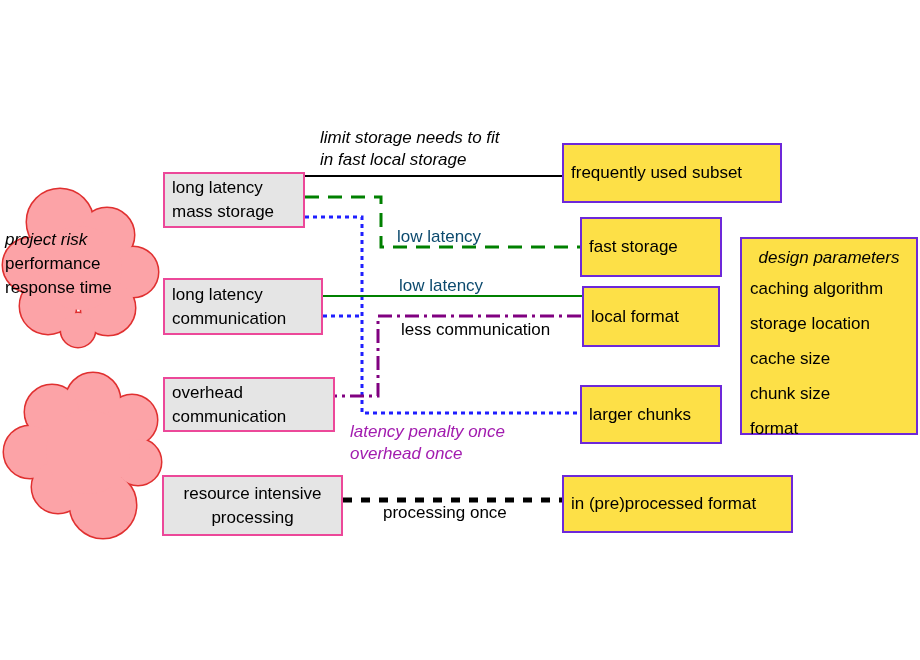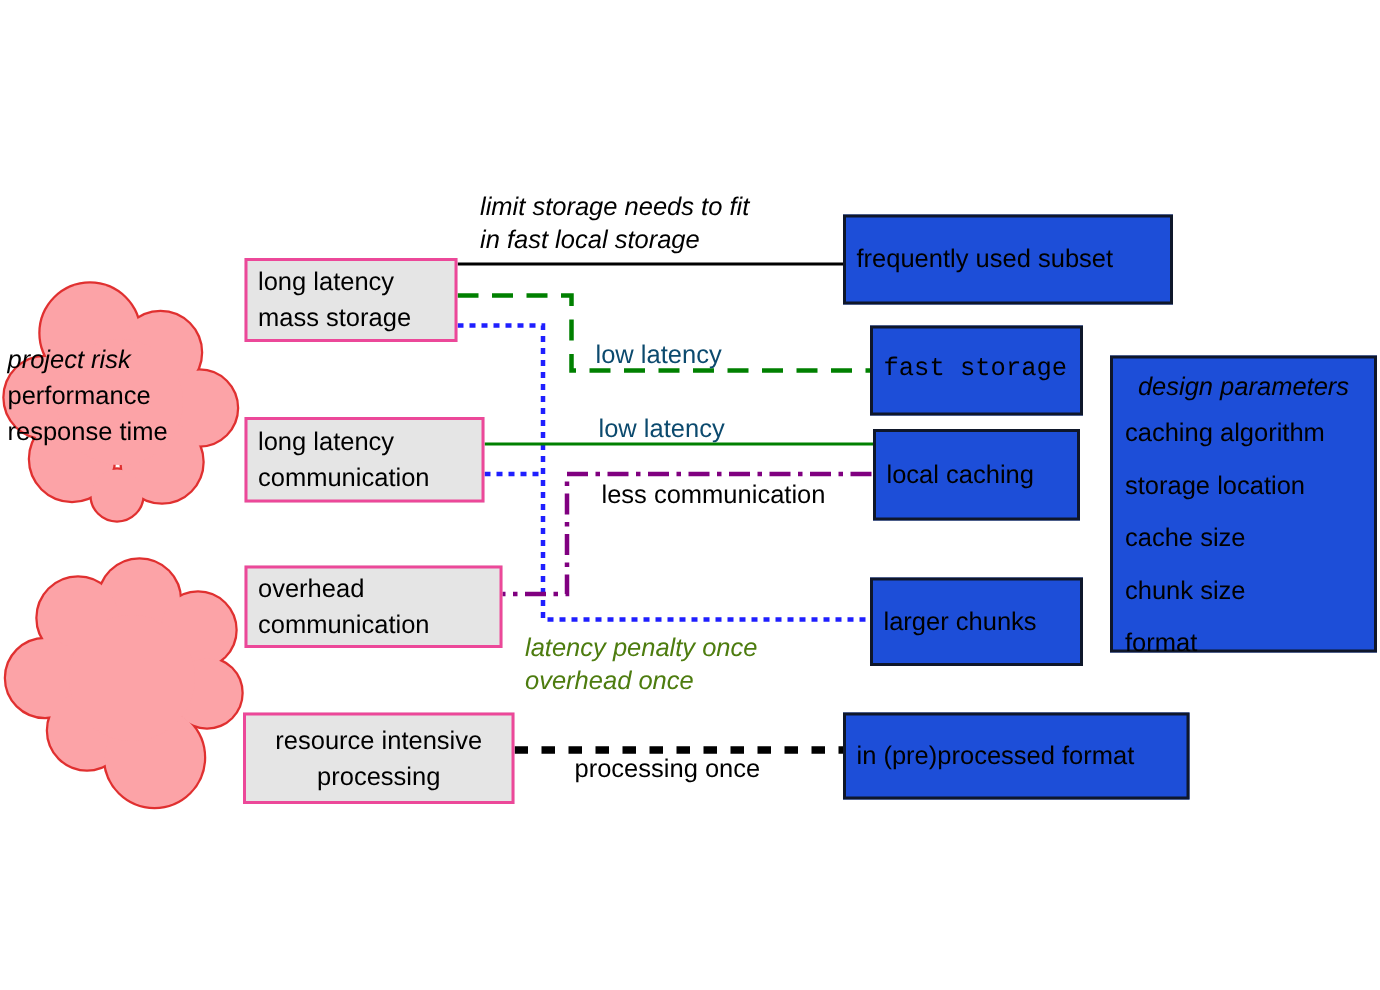--- a/index.html
+++ b/index.html
@@ -11,29 +11,29 @@
   }
   #diagram-svg { position:absolute; left:0; top:0; width:920px; height:660px; }
 
   .box {
     position:absolute; box-sizing:border-box;
     display:flex; flex-direction:column; justify-content:center;
     font-size:17px; line-height:24px; white-space:pre-line;
     padding:2px 7px;
   }
   .salmon { background:#e5e5e5; border:2px solid #ec4899; }
-  .yellow { background:#1d4ed8; border:2px solid #0f172a; }
+  .yellow { background:#fde047; border:2px solid #6d28d9; }
 
   .edge-label {
     position:absolute; font-size:17px; line-height:22px;
     white-space:pre-line;
   }
   .center { text-align:left;font-style:italic; }
   .green  { color:#0c4a6e; }
-  .blue   { color:#4d7c0f; }
+  .blue   { color:#a21caf; }
 
   .cloud-text {
     position:absolute; text-align:left; font-size:17px; line-height:24px;
   }
   .cloud-text .ital, .ital { font-style:italic; }
 
   #params-box { justify-content:flex-start; padding:6px 8px 4px 8px; }
   #params-box .p-title { text-align:center; font-style:italic; line-height:26px; }
   #params-box .p-item  { text-align:left; line-height:35px; }
 </style>
@@ -108,22 +108,22 @@
   <div class="box salmon" style="left:163px; top:172px; width:142px; height:56px;">long latency
 mass storage</div>
   <div class="box salmon" style="left:163px; top:278px; width:160px; height:57px;">long latency
 communication</div>
   <div class="box salmon" style="left:163px; top:377px; width:172px; height:55px;">overhead
 communication</div>
   <div class="box salmon" style="left:162px; top:475px; width:181px; height:61px;text-align:center;">resource intensive
 processing</div>
 
   <div class="box yellow" style="left:562px; top:143px; width:220px; height:60px;">frequently used subset</div>
-  <div class="box yellow" style="left:580px; top:217px; width:142px; height:60px;font-family:Liberation Mono, monospace;">fast storage</div>
-  <div class="box yellow" style="left:582px; top:286px; width:138px; height:61px;">local caching</div>
+  <div class="box yellow" style="left:580px; top:217px; width:142px; height:60px;">fast storage</div>
+  <div class="box yellow" style="left:582px; top:286px; width:138px; height:61px;">local format</div>
   <div class="box yellow" style="left:580px; top:385px; width:142px; height:59px;">larger chunks</div>
   <div class="box yellow" style="left:562px; top:475px; width:231px; height:58px;">in (pre)processed format</div>
 
   <div id="params-box" class="box yellow" style="left:740px; top:237px; width:178px; height:198px;">
     <div class="p-title">design parameters</div>
     <div class="p-item">caching algorithm</div>
     <div class="p-item">storage location</div>
     <div class="p-item">cache size</div>
     <div class="p-item">chunk size</div>
     <div class="p-item">format</div>

